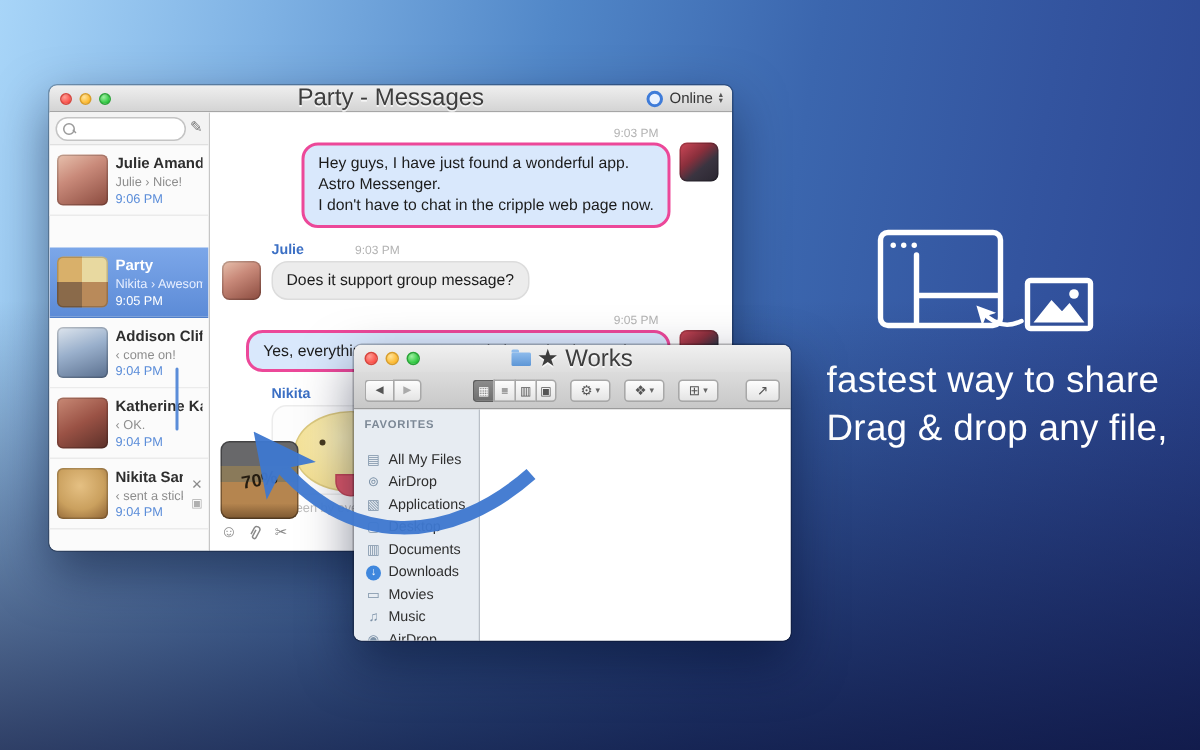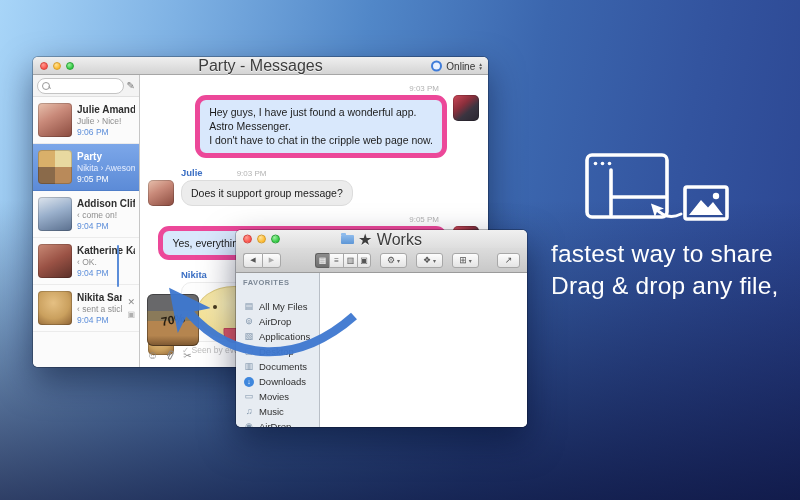--- a/index.html
+++ b/index.html
@@ -35,21 +35,21 @@
   .search-row{display:flex;align-items:center;gap:3px;height:21px;padding:0 4px;
     background:#f3f3f3;border-bottom:1px solid #e0e0e0;}
   .search-box{flex:1;height:14px;background:#fff;border:1px solid #c4c4c4;border-radius:8px;
     display:flex;align-items:center;padding-left:4px;}
   .mag{position:relative;width:6px;height:6px;border:1.3px solid #9a9a9a;border-radius:50%;}
   .mag::after{content:"";position:absolute;left:4.5px;top:4.5px;width:3px;height:1.3px;
     background:#9a9a9a;transform:rotate(45deg);}
   .compose{font-size:10px;color:#777;line-height:1;}
   .contact{display:flex;align-items:center;gap:5px;height:47px;padding:0 4px 0 5px;
     border-bottom:1px solid #ebebeb;background:#fbfbfb;box-sizing:border-box;}
-  .contact.selected{background:linear-gradient(#7ca7e9,#5c8bd7);border-bottom:1px solid #4f7ec9;}
+  .contact.selected{background:linear-gradient(#7ca7e9,#5c8bd7);border-bottom:1px solid #4f7ec9;margin-top:21px;}
   .avatar{width:34px;height:34px;min-width:34px;border-radius:4px;
     box-shadow:inset 0 0 0 1px rgba(0,0,0,.18);}
   .c-text{display:flex;flex-direction:column;overflow:hidden;}
   .c-name{font-size:10px;font-weight:bold;color:#2e2e2e;white-space:nowrap;}
   .c-preview{font-size:8.5px;color:#8d8d8d;white-space:nowrap;margin-top:1px;}
   .c-time{font-size:8.5px;color:#5b8dd9;margin-top:1px;}
   .contact.selected .c-name{color:#fff;}
   .contact.selected .c-preview{color:#e8efff;}
   .contact.selected .c-time{color:#fff;}
   .row-actions{margin-left:auto;display:flex;flex-direction:column;align-items:center;gap:4px;}
@@ -67,21 +67,21 @@
   
   .chat{flex:1;position:relative;background:#fff;border-radius:0 0 5px 0;padding:9px 9px 0 8px;
     box-sizing:border-box;overflow:hidden;}
   .mgroup{margin-bottom:9px;display:flex;}
   .mgroup.out{flex-direction:column;align-items:flex-end;}
   .mgroup.in{flex-direction:row;align-items:flex-end;}
   .msg-time{font-size:8px;color:#b3b3b3;margin:0 40px 2px 0;}
   .out-row{display:flex;align-items:flex-start;}
   .bubble{font-size:10.5px;line-height:1.35;color:#1c1c1c;padding:5px 9px;border-radius:11px;
     max-width:268px;white-space:pre-line;}
-  .bubble.blue{background:#d9e8fc;border:5px solid #ec4899;}
+  .bubble.blue{background:#d9e8fc;border:2px solid #ec4899;}
   .bubble.gray{background:#ececec;border:1px solid #dcdcdc;}
   .avatar-sm{width:26px;height:26px;min-width:26px;border-radius:5px;
     box-shadow:inset 0 0 0 1px rgba(0,0,0,.18);}
   .out .avatar-sm{margin-left:6px;}
   .in .avatar-sm{margin-right:7px;margin-top:2px;}
   .in-col{display:flex;flex-direction:column;}
   .in-head{display:flex;align-items:baseline;gap:34px;margin-bottom:2px;}
   .sender{font-size:9.5px;font-weight:bold;color:#3b6fc4;}
   .in-time{font-size:8px;color:#b3b3b3;}
   .sticker-bubble{width:104px;height:58px;border:1px solid #ececec;border-radius:10px;

